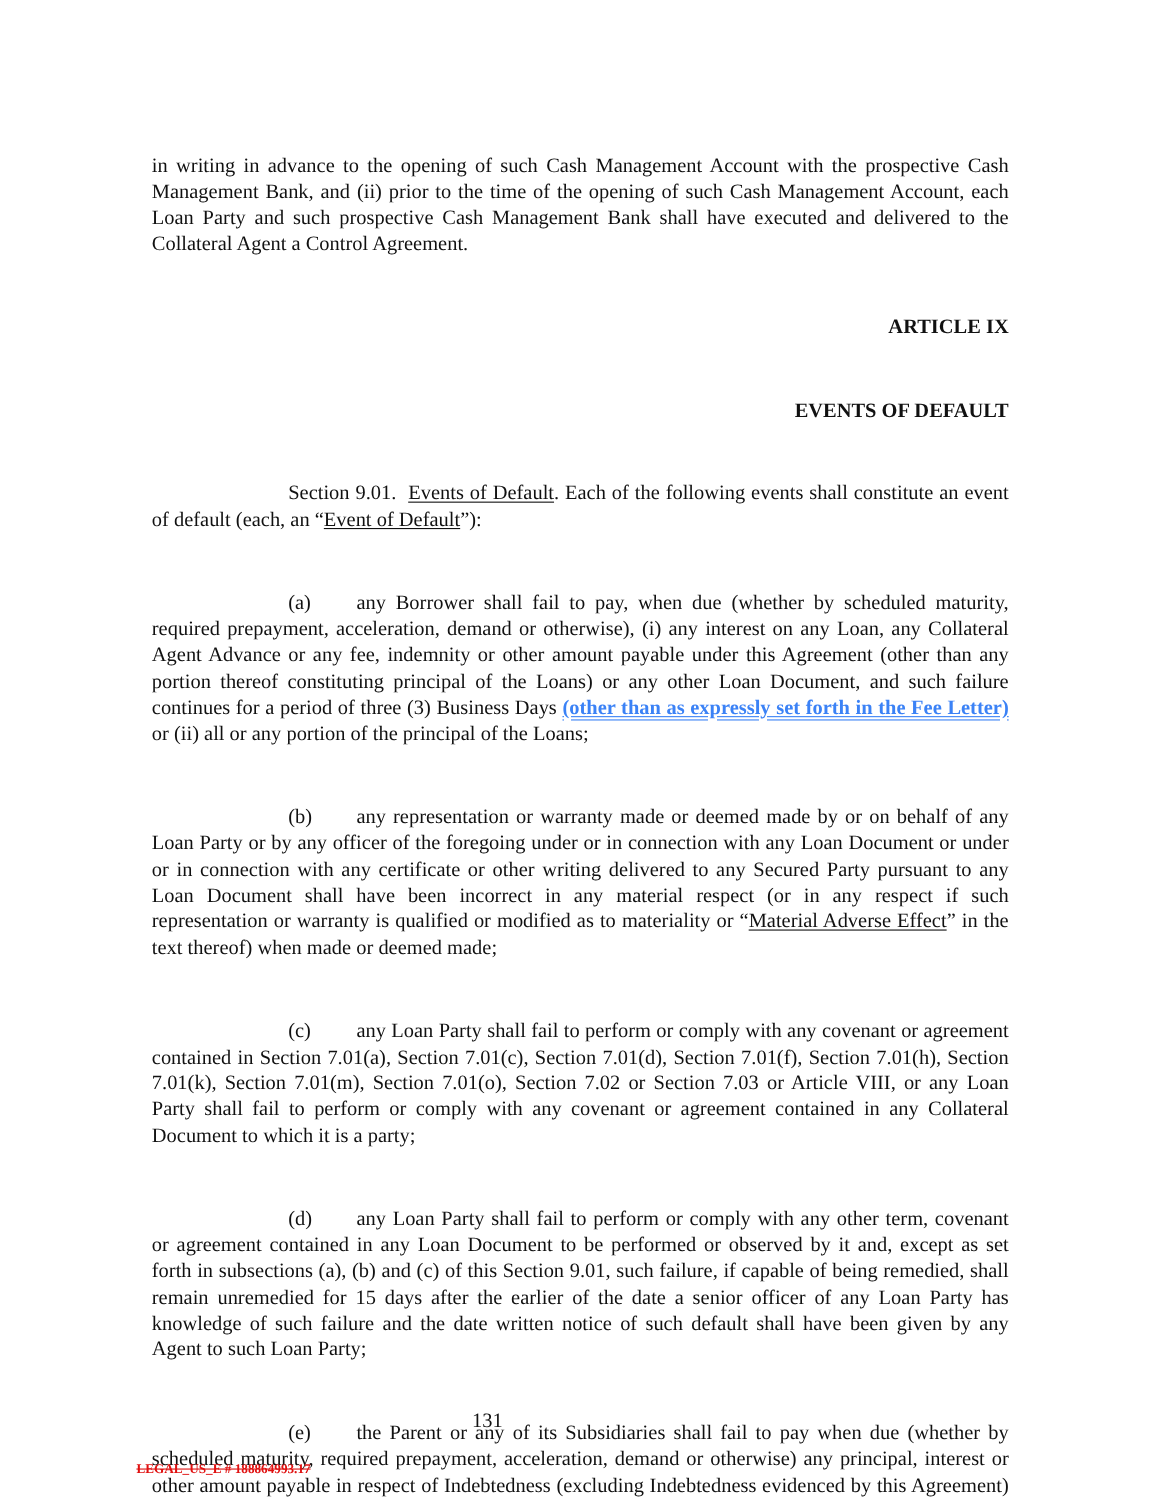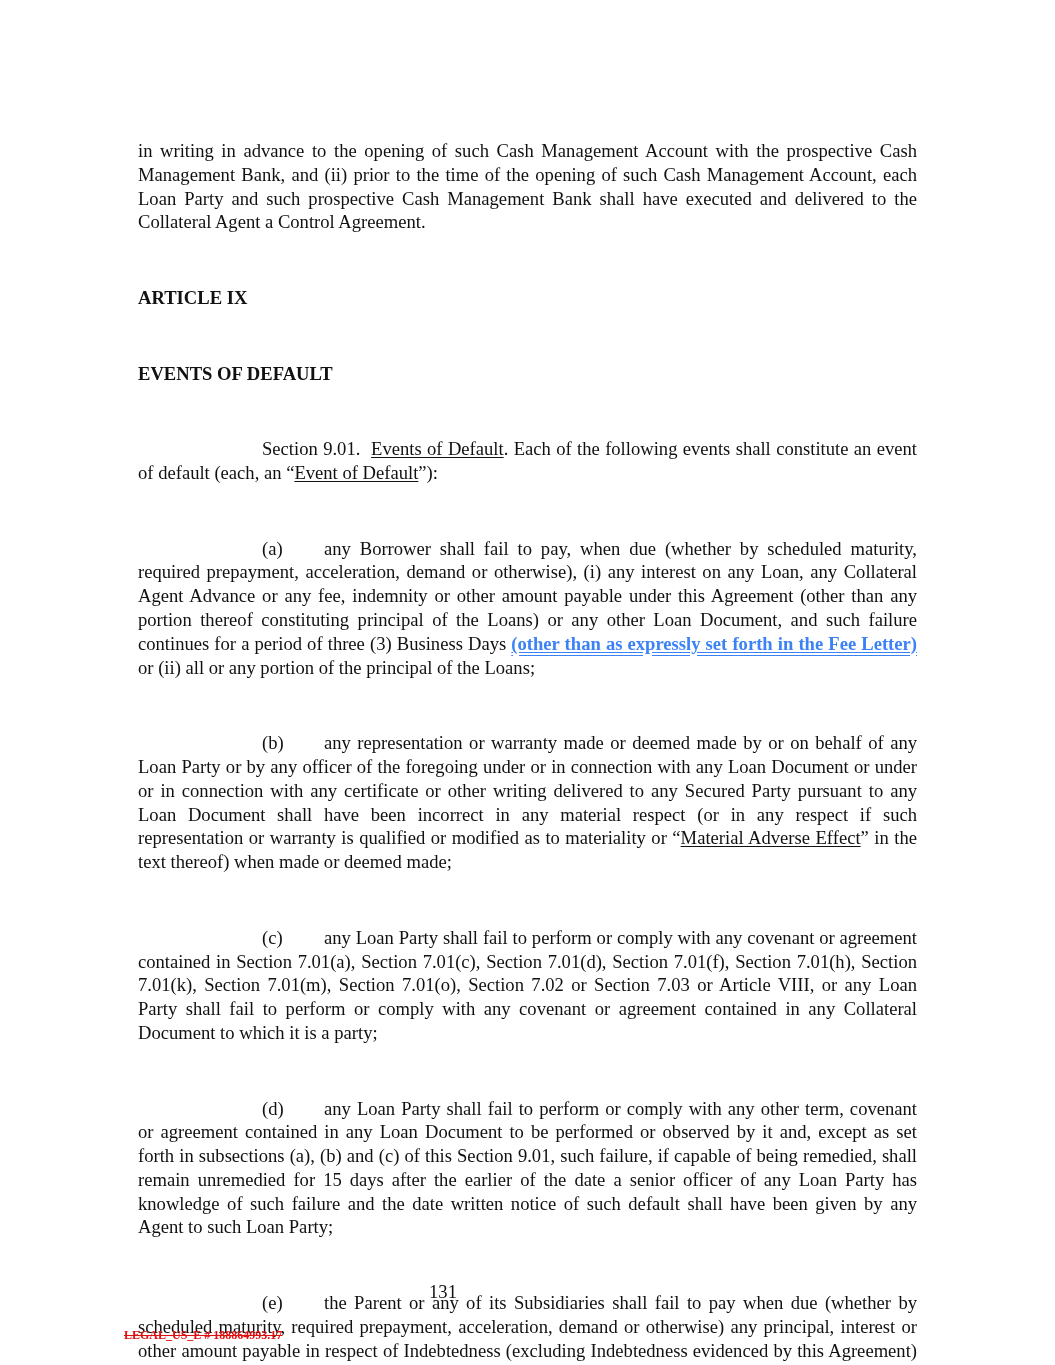--- a/index.html
+++ b/index.html
@@ -4,21 +4,21 @@
 <style>
   html, body { margin: 0; padding: 0; background: #ffffff; }
   body { width: 1055px; height: 1365px; position: relative; overflow: hidden; }
   .page {
     position: absolute; left: 124px; top: 125px; width: 807px;
     font-family: "Liberation Serif", serif; font-size: 18.6px; line-height: 23.8px;
     color: #111111;
   }
   p { margin: 14px; text-align: justify; }
   .gap { height: 23.8px; }
-  .heading { text-align: left; font-weight: bold; }
+  .heading { text-align: right; font-weight: bold; }
   .indent { text-indent: 124px; }
   .label { display: inline-block; text-indent: 0; width: 62px; }
   .u { text-decoration: underline; text-underline-offset: 2px; }
   .ins { color: #3b82f6; font-weight: bold; text-decoration: underline double; text-underline-offset: 2px; }
   .footer-page {
     position: absolute; left: 0; width: 886px; top: 1281px; text-align: center;
     font-family: "Liberation Serif", serif; font-size: 18.6px; color: #111111;
   }
   .footer-id {
     position: absolute; left: 124px; top: 1308px;

